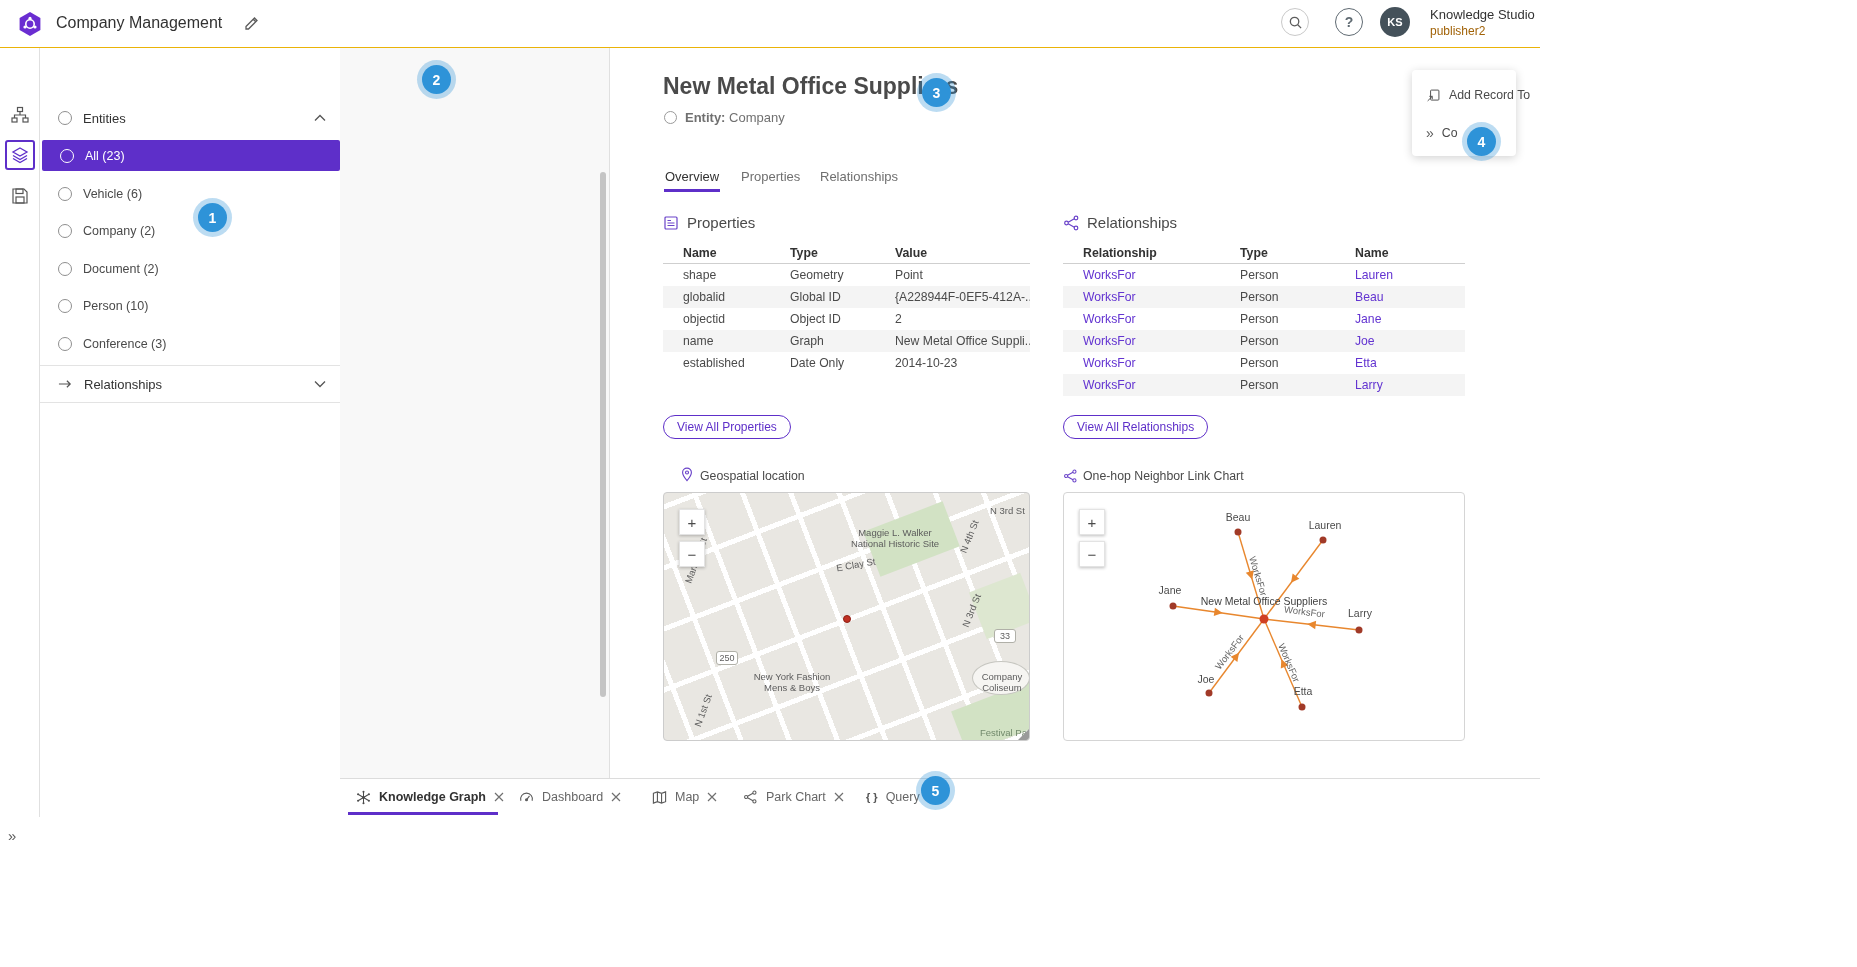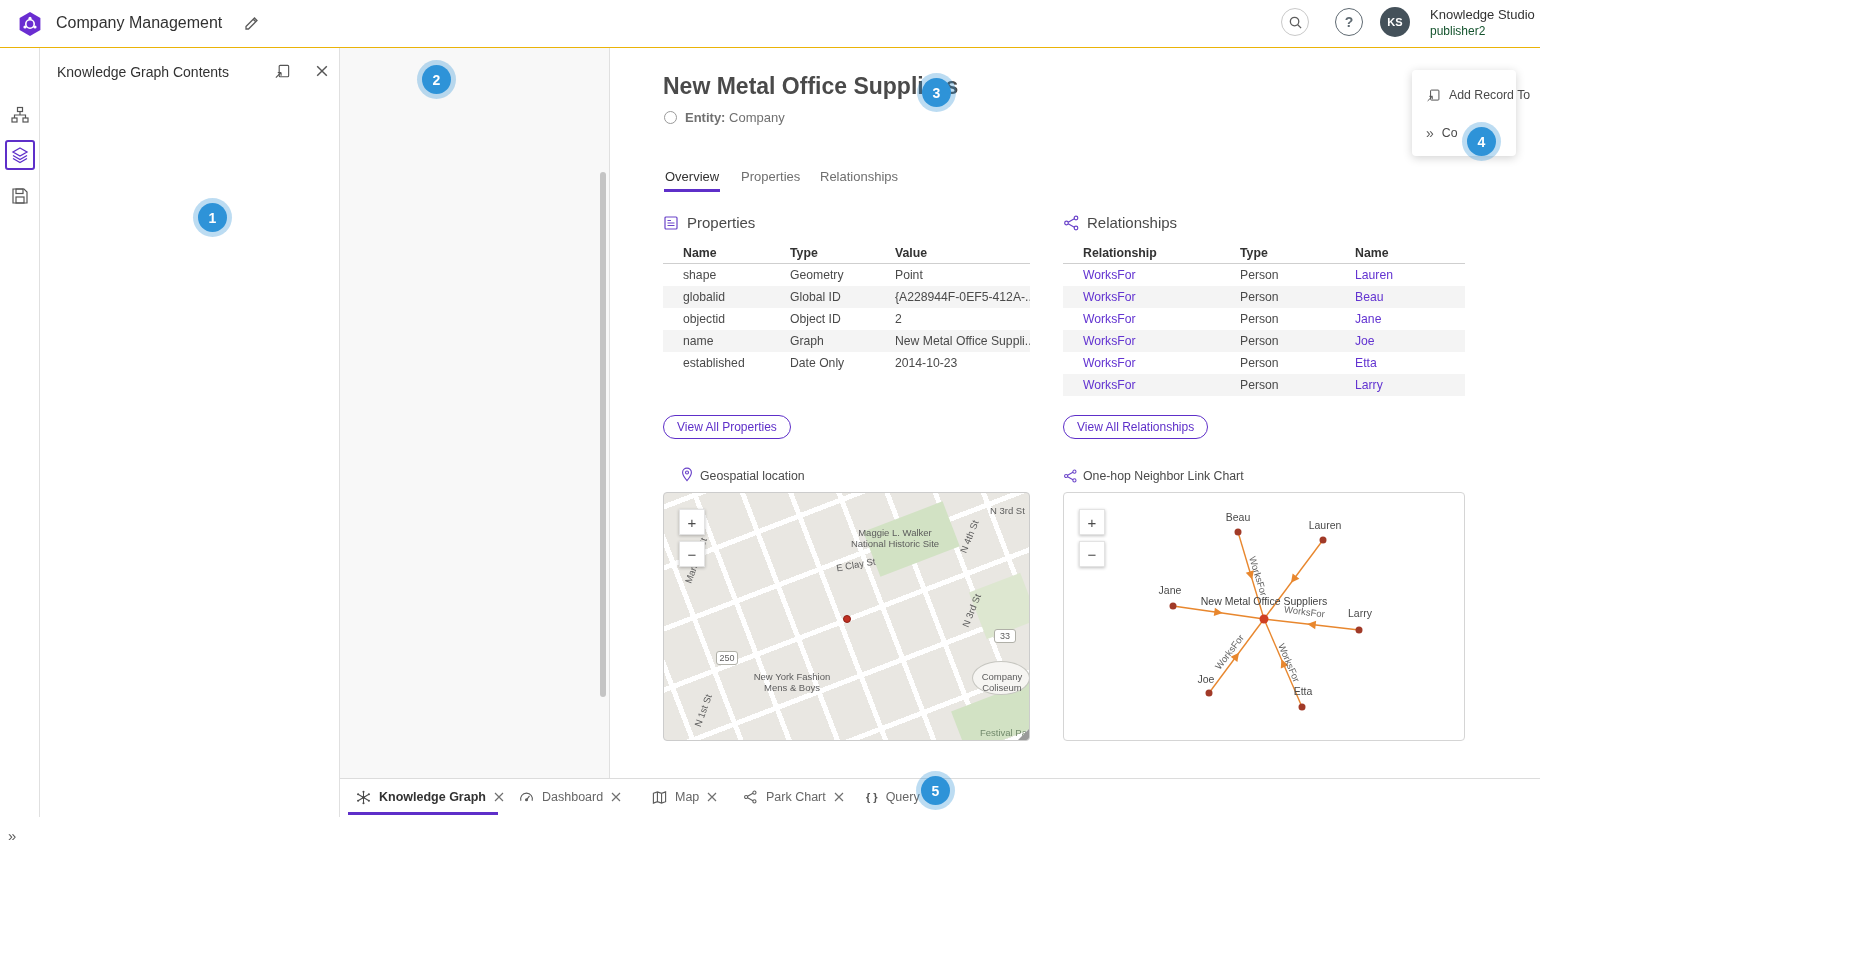--- a/index.html
+++ b/index.html
@@ -9,21 +9,21 @@
   .app{position:absolute;left:0;top:0;width:1540px;height:817px;background:#fff}
 
   
   .hdr{position:absolute;left:0;top:0;width:1540px;height:48px;background:#fff;border-bottom:1px solid #eab308;z-index:20}
   .app-title{position:absolute;left:56px;top:14px;font-size:16px;font-weight:500;color:#323232}
   .iconbtn{display:flex;align-items:center;justify-content:center;cursor:pointer;background:none;border:none}
   .circlebtn{border-radius:50%}
   .avatar{position:absolute;left:1380px;top:7px;width:30px;height:30px;border-radius:50%;background:#44515a;color:#fff;
           font-size:11px;font-weight:700;display:flex;align-items:center;justify-content:center}
   .prod-name{position:absolute;left:1430px;top:7px;font-size:13px;color:#323232}
-  .prod-user{position:absolute;left:1430px;top:24px;font-size:12px;color:#14532d}
+  .prod-user{position:absolute;left:1430px;top:24px;font-size:12px;color:#a16207}
 
   
   .rail{position:absolute;left:0;top:48px;width:40px;height:769px;background:#fff;border-right:1px solid #e0e0e0;z-index:15}
   .tool-sel{position:absolute;left:5px;top:92px;width:30px;height:30px;border:2px solid #5e2fc9;border-radius:3px;
             background:#fff;display:flex;align-items:center;justify-content:center}
 
   
   .p1{position:absolute;left:40px;top:48px;width:300px;height:769px;background:#fff;border-right:1px solid #e0e0e0;z-index:10}
   .p1-title{position:absolute;left:57px;top:64px;font-size:14px;font-weight:500;color:#323232}
   .p1row{position:absolute;left:40px;width:300px;display:flex;align-items:center;gap:11px;padding-left:18px;cursor:pointer}
@@ -164,34 +164,20 @@
     <button class="iconbtn abs" style="left:11px;top:139px">
       <svg width="18" height="18" viewBox="0 0 18 18" fill="none" stroke="#555" stroke-width="1.2">
           <path d="M2 2 H13 L16 5 V16 H2 Z"></path>
           <rect x="5" y="2" width="7" height="4.5"></rect>
           <rect x="5" y="10" width="8" height="6"></rect>
         </svg>
     </button>
     <button class="iconbtn abs gray-ic" style="left:8px;top:779px;font-size:15px">»</button>
   </div>
 
-  <div class="p1">
-    <div class="p1-title" style="left:17px;top:16px;position:absolute">Knowledge Graph Contents</div>
-    <button class="iconbtn abs" style="left:234px;top:15px">
-      <svg width="17" height="17" viewBox="0 0 18 18" fill="none" stroke="#555" stroke-width="1.2">
-          <rect x="5.5" y="2.5" width="10" height="12" rx="1"></rect>
-          <path d="M2 15.5 L7.5 10 M7.5 10 H4 M7.5 10 V13.5"></path>
-        </svg>
-    </button>
-    <button class="iconbtn abs" style="left:276px;top:17px">
-      <svg width="12" height="12" viewBox="0 0 10 10">
-          <path d="M1 1 L9 9 M9 1 L1 9" stroke="#555" stroke-width="1.2"></path>
-        </svg>
-    </button>
-  </div>
 
   <div class="p1row hdr-row" style="top:102px;height:32px">
     <span class="radio"></span>
     <span class="lbl">Entities</span>
     <span class="caret">
         <svg width="12" height="8" viewBox="0 0 12 8">
           <path d="M1 6.5 L6 1.5 L11 6.5" stroke="#555" fill="none" stroke-width="1.3"></path>
         </svg>
       </span>
   </div>

